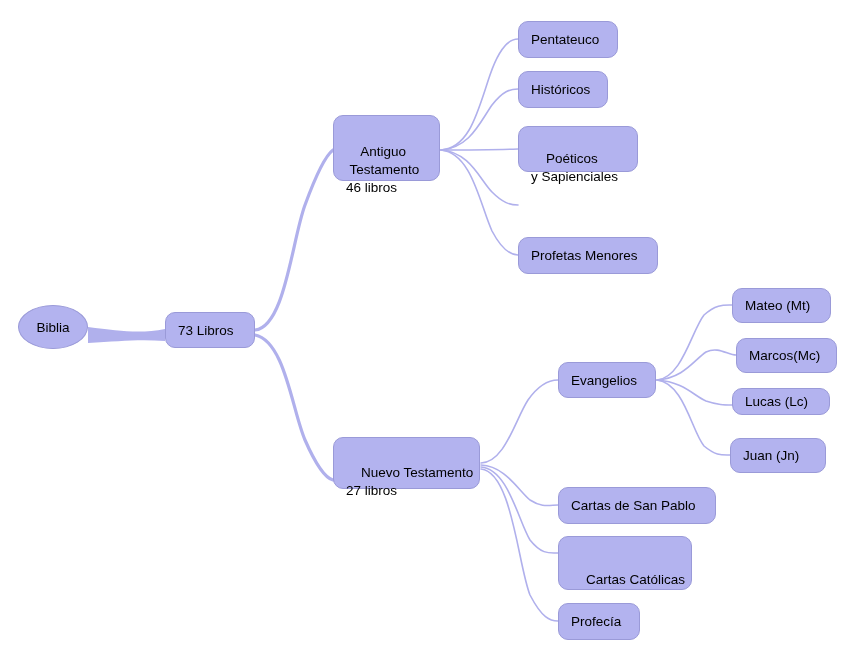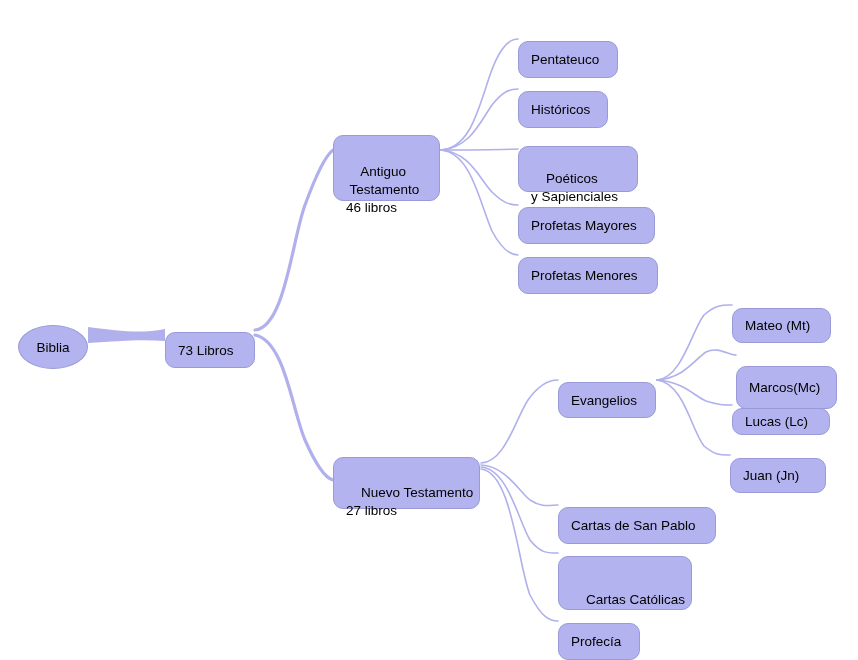--- a/index.html
+++ b/index.html
@@ -32,21 +32,20 @@
     box-sizing: border-box;
     background: #b3b3ef;
     border: 1px solid #9a9ad8;
     border-radius: 10px;
     color: #000000;
     font-size: 13.5px;
     line-height: 17px;
     padding: 8px 12px;
     white-space: pre;
     z-index: 2;
-    margin-top: 20px;
   }
   .node.root {
     border-radius: 50%;
     display: flex;
     align-items: center;
     justify-content: center;
     padding: 0;
     text-align: center;
   }
   .node.vcenter {
@@ -118,23 +117,20 @@
 
   <div class="node vcenter" style="left:518px; top:71px; width:90px; height:37px;">
     <span>Históricos</span>
   </div>
 
   <div class="node twoline" style="left:518px; top:126px; width:120px; height:46px; padding-top:5px;">
     <span>Poéticos
 y Sapienciales</span>
   </div>
 
-  <div class="node vcenter" style="left:518px; top:187px; width:137px; height:37px;">
-    <span>Profetas Mayores</span>
-  </div>
 
   <div class="node vcenter" style="left:518px; top:237px; width:140px; height:37px;">
     <span>Profetas Menores</span>
   </div>
 
   <div class="node vcenter" style="left:558px; top:362px; width:98px; height:36px;">
     <span>Evangelios</span>
   </div>
 
   <div class="node vcenter" style="left:558px; top:487px; width:158px; height:37px;">
@@ -146,21 +142,21 @@
   </div>
 
   <div class="node vcenter" style="left:558px; top:603px; width:82px; height:37px;">
     <span>Profecía</span>
   </div>
 
   <div class="node vcenter" style="left:732px; top:288px; width:99px; height:35px;">
     <span>Mateo (Mt)</span>
   </div>
 
-  <div class="node vcenter" style="left:736px; top:346px; width:101px; height:43px;">
+  <div class="node vcenter" style="left:736px; top:338px; width:101px; height:35px;">
     <span>Marcos(Mc)</span>
   </div>
 
   <div class="node vcenter" style="left:732px; top:388px; width:98px; height:27px;">
     <span>Lucas (Lc)</span>
   </div>
 
   <div class="node vcenter" style="left:730px; top:438px; width:96px; height:35px;">
     <span>Juan (Jn)</span>
   </div>

